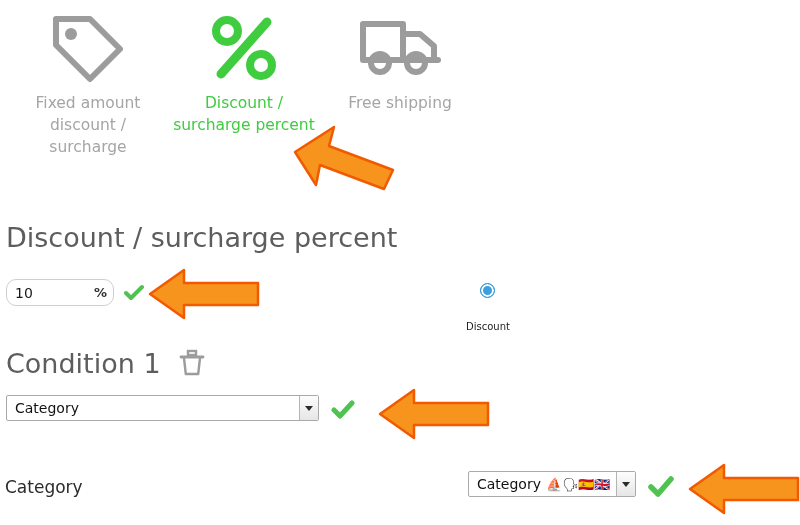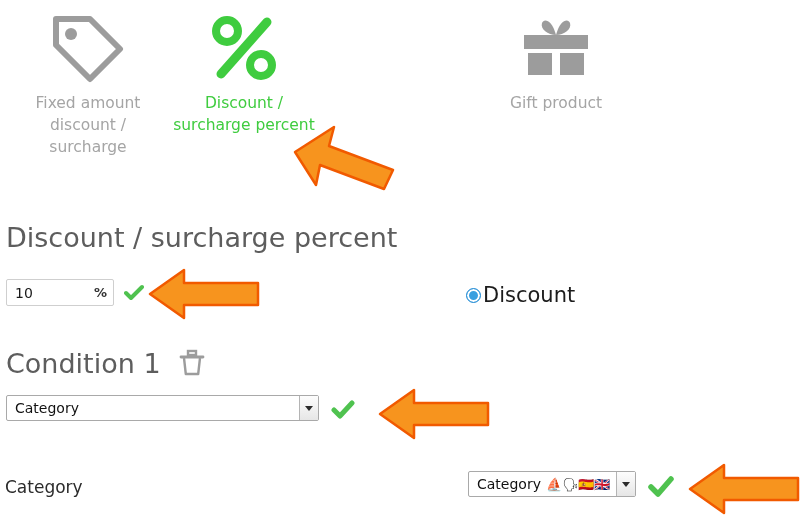--- a/index.html
+++ b/index.html
@@ -75,21 +75,21 @@
     left: 6px;
     top: 279px;
     display: flex;
     align-items: center;
   }
   .percent-box {
     width: 108px;
     height: 27px;
     border: 1px solid #cfcfcf;
     background: #ffffff;
-    border-radius: 2px;
+    border-radius: 10px;
     display: flex;
     align-items: center;
     box-sizing: border-box;
     padding: 0 6px 0 8px;
   }
   .percent-value {
     flex: 1;
     font-size: 14px;
     color: #1a1a1a;
     font-family: "DejaVu Sans", "Liberation Sans", sans-serif;
@@ -118,23 +118,24 @@
     position: absolute;
     left: 466px;
     top: 283px;
     display: flex;
     align-items: center;
     gap: 34px;
   }
   .radio-opt {
     display: flex;
     align-items: center;
-    gap: 2px;
-    font-size: 21px;
+    gap: 23px;
+    font-size: 10px;
     color: #1c1c1c;
+    flex-direction: column;
   }
   .radio-dot {
     width: 15px;
     height: 15px;
     border-radius: 50%;
     box-sizing: border-box;
     border: 1px solid #b8bcc0;
     background: #f0f0f0;
     position: relative;
     flex: none;
@@ -239,33 +240,33 @@
     <div class="type-icon">
       <svg width="70" height="70" viewBox="0 0 70 70">
         <circle cx="18" cy="18" r="11" fill="none" stroke="#3fcc3f" stroke-width="8"></circle>
         <circle cx="52" cy="52" r="11" fill="none" stroke="#3fcc3f" stroke-width="8"></circle>
         <line x1="58" y1="9" x2="12" y2="61" stroke="#3fcc3f" stroke-width="9" stroke-linecap="round"></line>
       </svg>
     </div>
     <div class="type-label">Discount / surcharge percent</div>
   </div>
 
-
-  <div class="type-item i3">
+  <div class="type-item i2">
     <div class="type-icon">
-      <svg width="76" height="66" viewBox="0 0 76 66">
-        <path d="M38 20 C30 20 22 14 24 8 C26 3 34 5 38 20 Z" fill="#9c9c9c"></path>
-        <path d="M38 20 C46 20 54 14 52 8 C50 3 42 5 38 20 Z" fill="#9c9c9c"></path>
-        <rect x="6" y="20" width="64" height="14" fill="#9c9c9c"></rect>
-        <rect x="10" y="38" width="24" height="22" fill="#9c9c9c"></rect>
-        <rect x="42" y="38" width="24" height="22" fill="#9c9c9c"></rect>
+      <svg width="84" height="64" viewBox="0 0 84 64">
+        <path d="M5 8 H45 V44 H5 Z" fill="none" stroke="#9c9c9c" stroke-width="6" stroke-linejoin="round"></path>
+        <path d="M45 18 H62 L76 30 V44 H45 Z" fill="none" stroke="#9c9c9c" stroke-width="6" stroke-linejoin="round"></path>
+        <line x1="45" y1="44" x2="80" y2="44" stroke="#9c9c9c" stroke-width="6" stroke-linecap="round"></line>
+        <circle cx="22" cy="47" r="9" fill="none" stroke="#9c9c9c" stroke-width="6"></circle>
+        <circle cx="58" cy="47" r="9" fill="none" stroke="#9c9c9c" stroke-width="6"></circle>
       </svg>
     </div>
-    <div class="type-label">Gift product</div>
-  </div>
+    <div class="type-label">Free shipping</div>
+  </div>
+
 </div>
 
 <div class="heading" id="heading-discount">Discount / surcharge percent</div>
 
 <div class="percent-row">
   <div class="percent-box">
     <input class="percent-value" type="text" value="10" style="">
     <span class="percent-unit">%</span>
   </div>
   <span class="check">

